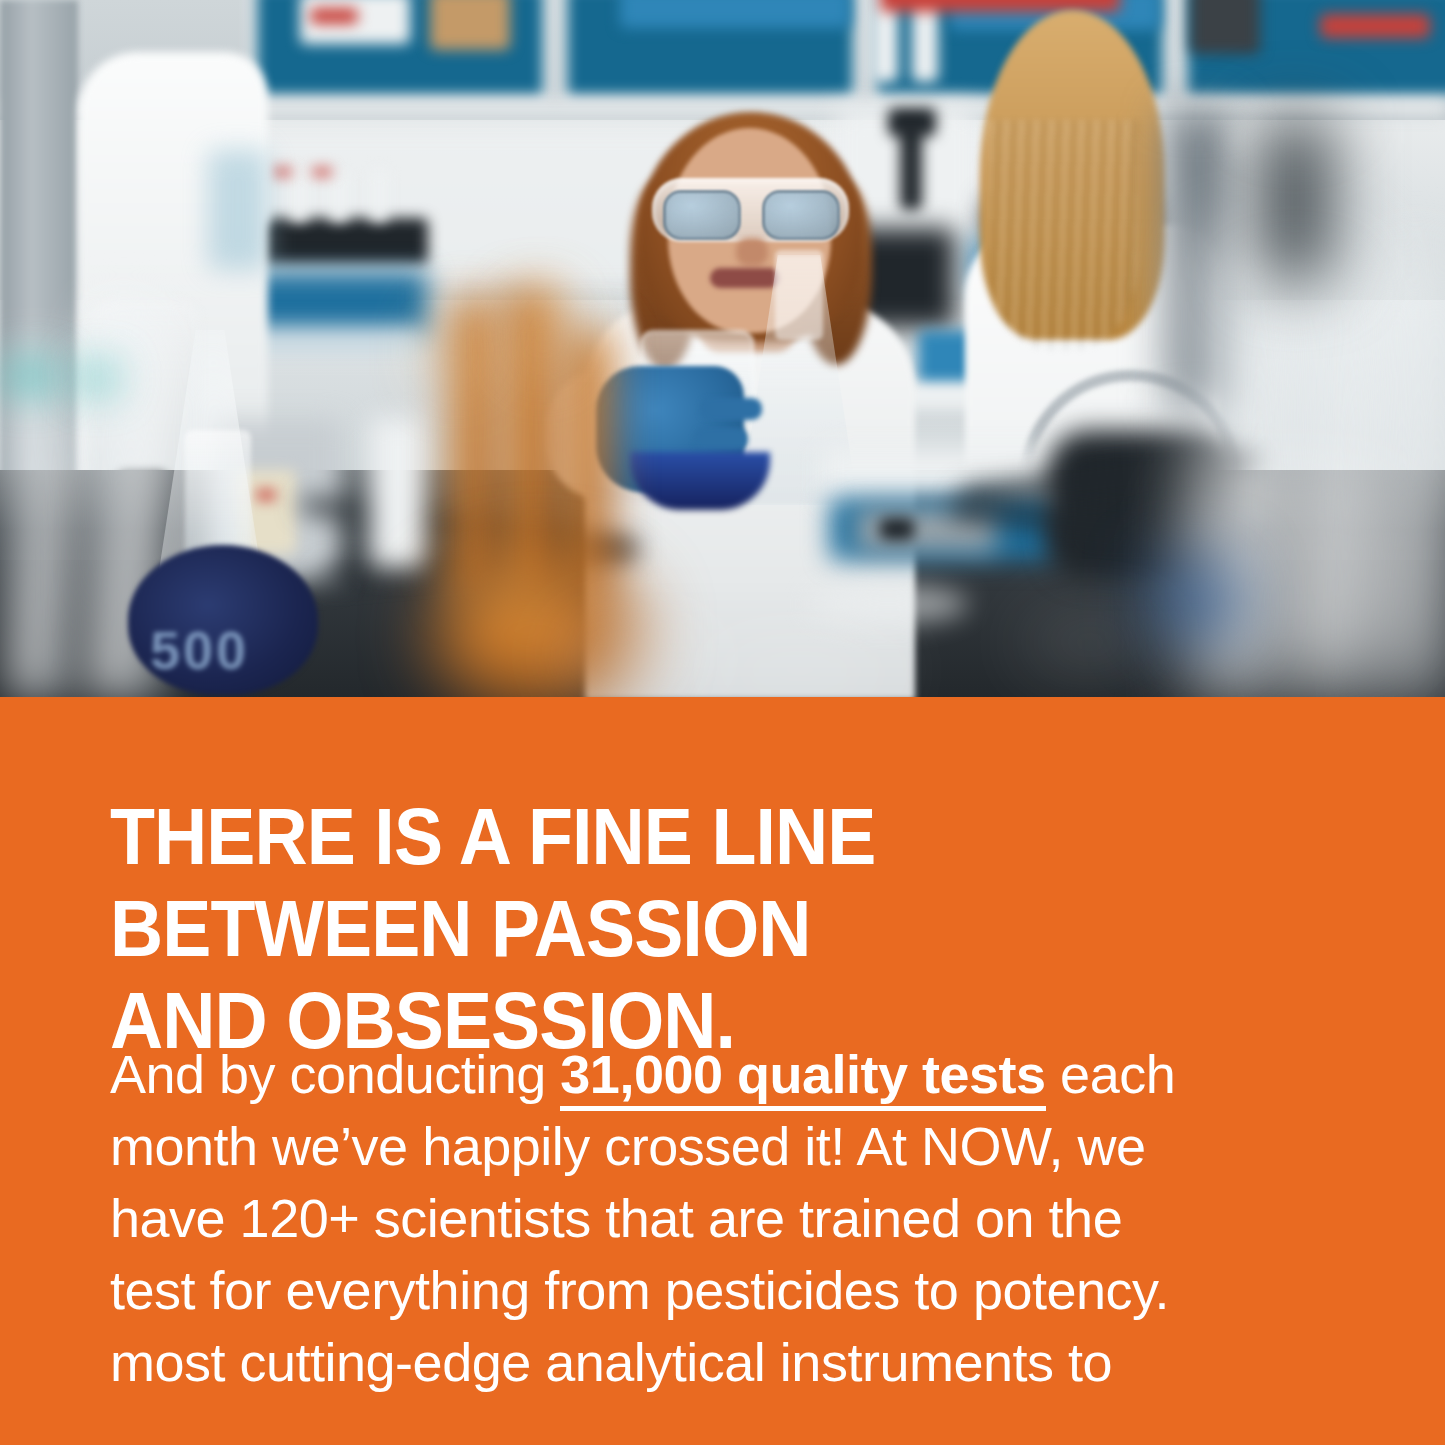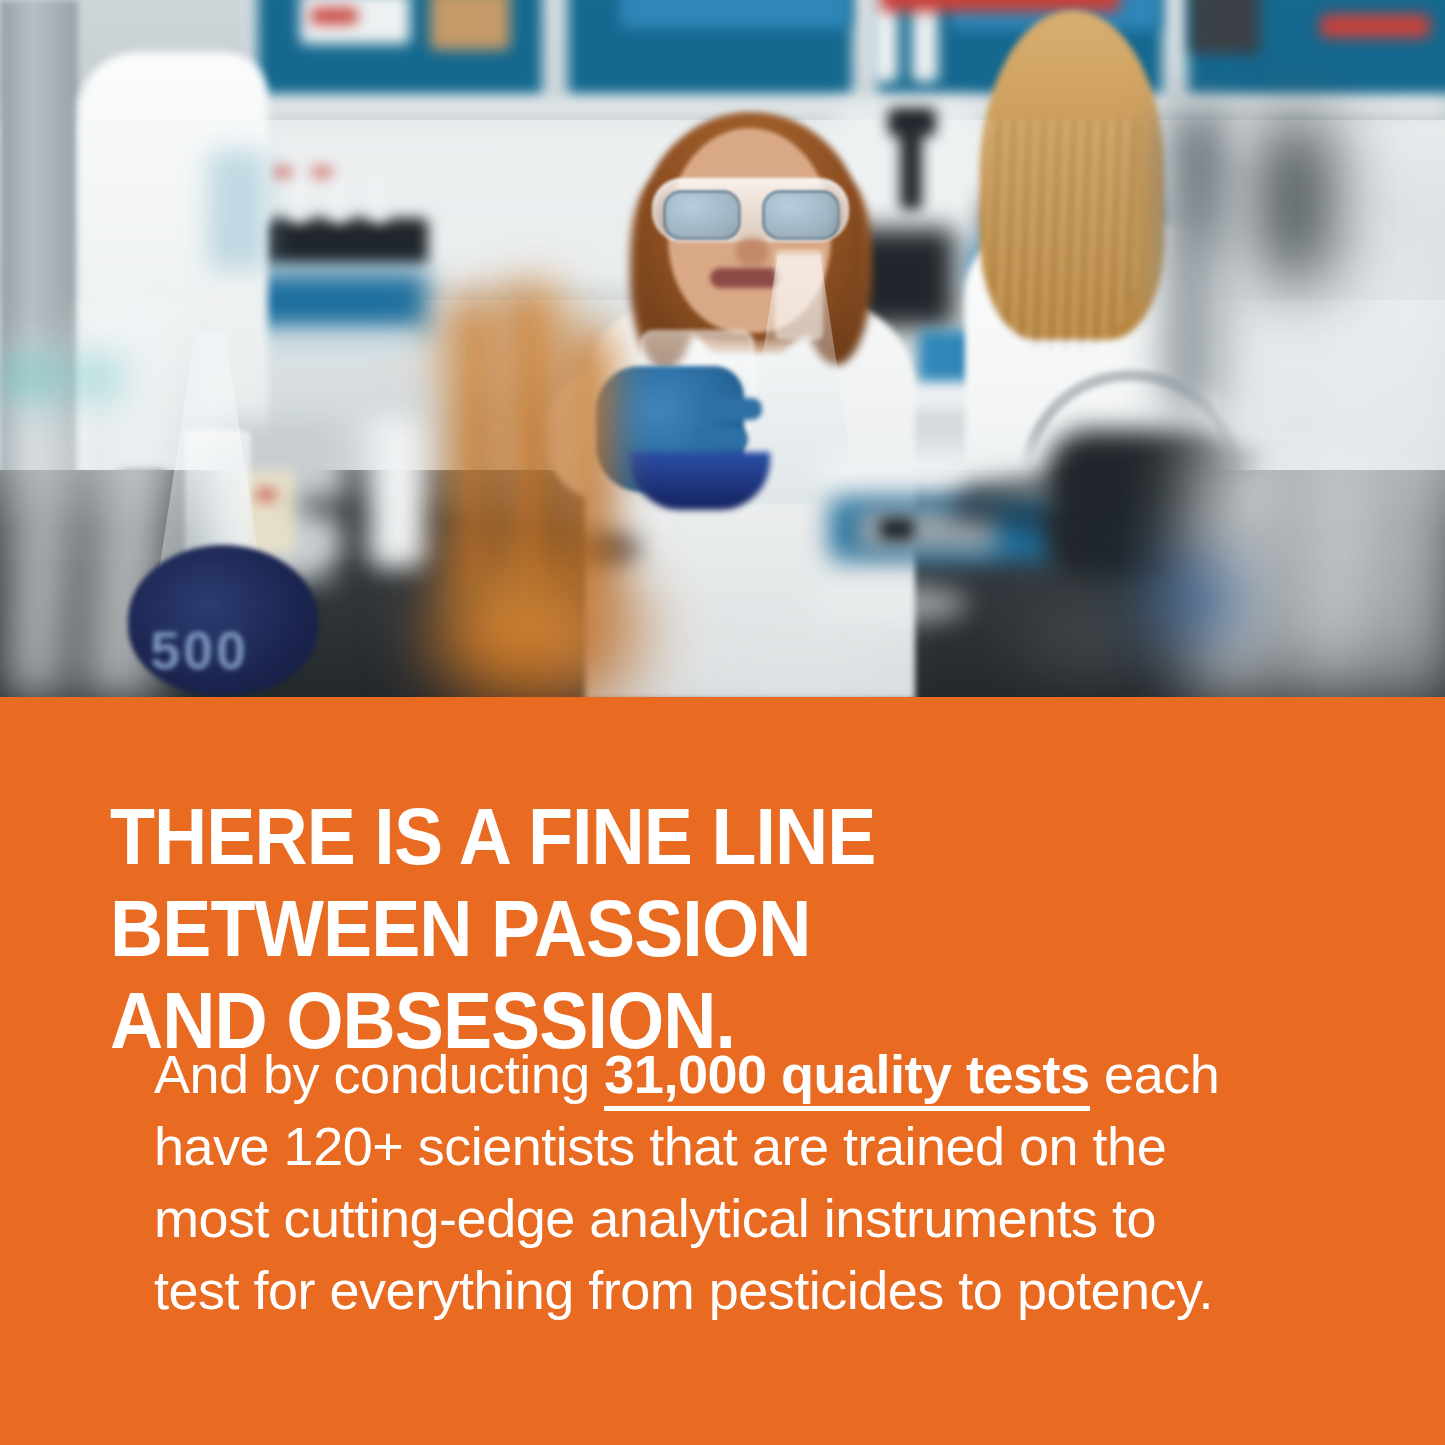--- a/index.html
+++ b/index.html
@@ -286,21 +286,21 @@
     left: 110px;
     top: 1038px;
     width: 1250px;
     color: #ffffff;
     font-family: "Liberation Sans", sans-serif;
     font-weight: 400;
     font-size: 54px;
     line-height: 72px;
     letter-spacing: -0.5px;
   }
-  .body-copy .bl { display: block; white-space: nowrap; margin-left: 44px; }
+  .body-copy .bl { display: block; white-space: nowrap; }
   .body-copy .hl-bold {
     font-weight: 700;
     border-bottom: 5px solid #ffffff;
     padding-bottom: 2px;
   }
 </style>
 </head>
 <body>
 
 <div class="canvas">
@@ -447,18 +447,19 @@
   <div class="panel"></div>
 
   <h1 class="headline">
     <span class="hl-line">THERE IS A FINE LINE</span>
     <span class="hl-line">BETWEEN PASSION</span>
     <span class="hl-line">AND OBSESSION.</span>
   </h1>
 
   <div class="body-copy">
     <span class="bl"><span>And by conducting </span><span class="hl-bold">31,000 quality tests</span><span> each</span></span>
+    <span class="bl">month we’ve happily crossed it! At NOW, we</span>
     <span class="bl">have 120+ scientists that are trained on the</span>
+    <span class="bl">test for everything from pesticides to potency.</span>
     <span class="bl">most cutting-edge analytical instruments to</span>
-    <span class="bl">test for everything from pesticides to potency.</span>
   </div>
 
 </div>
 
 </body></html>

